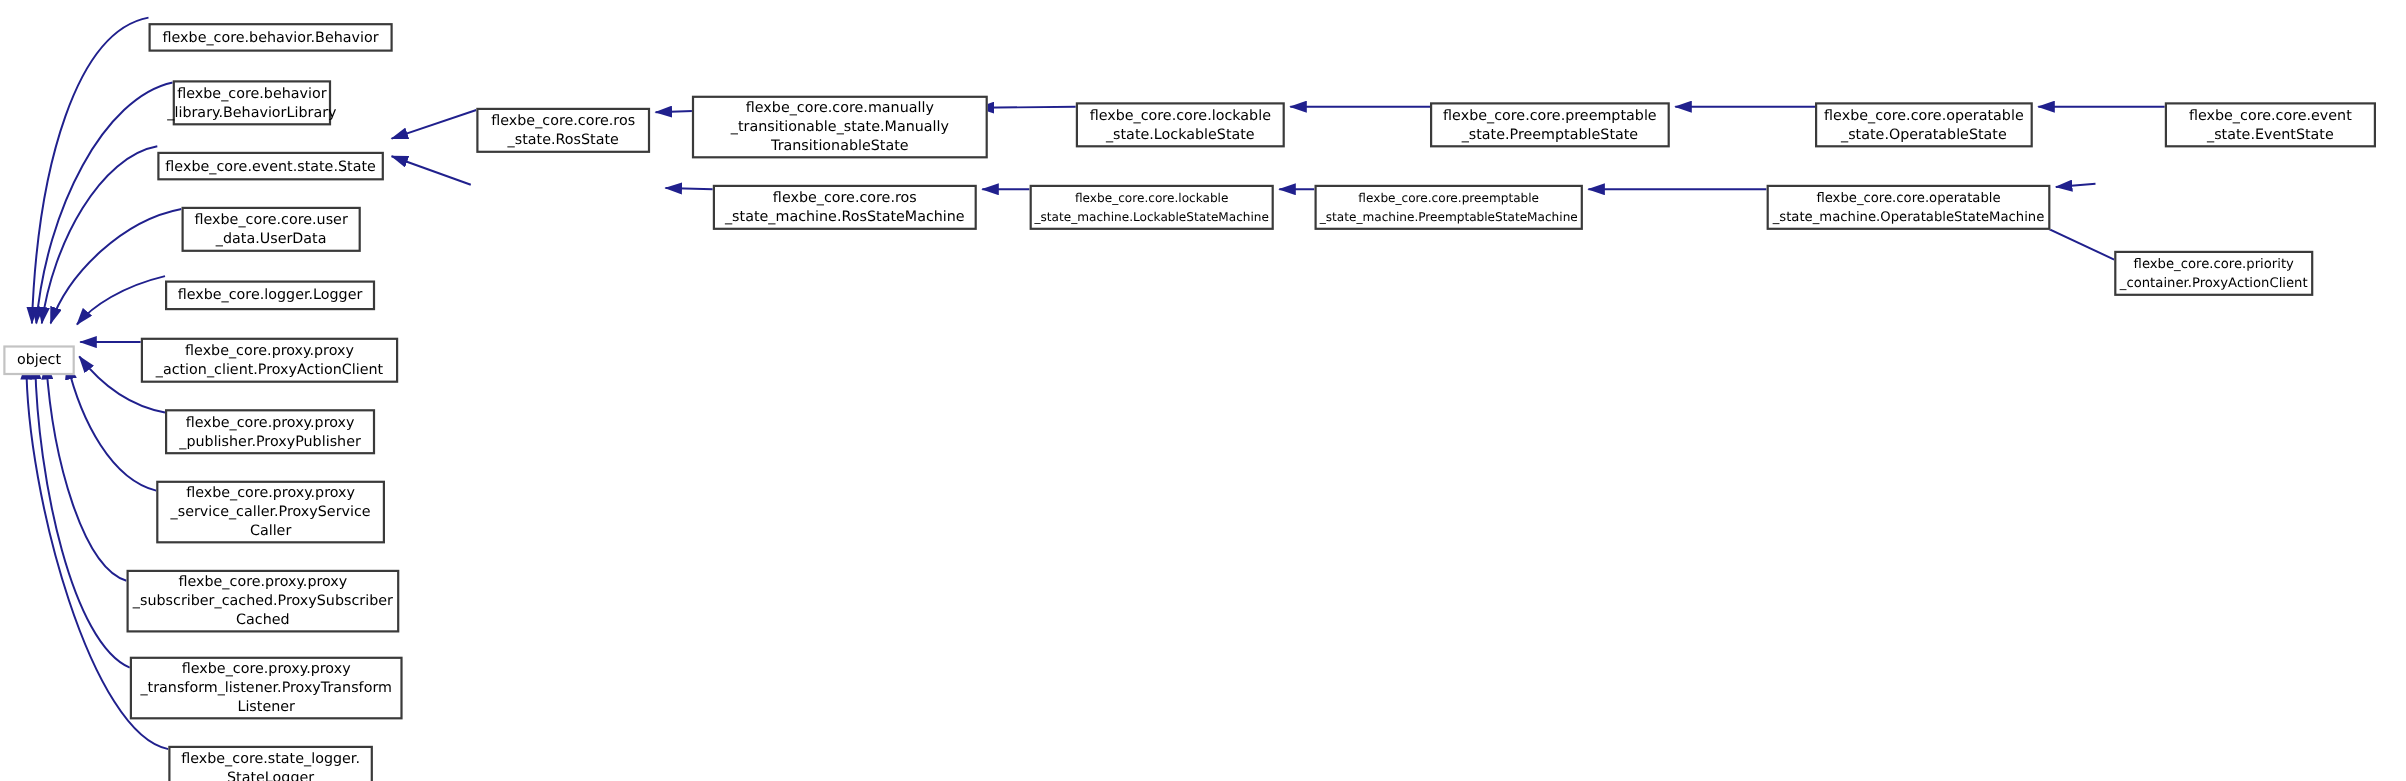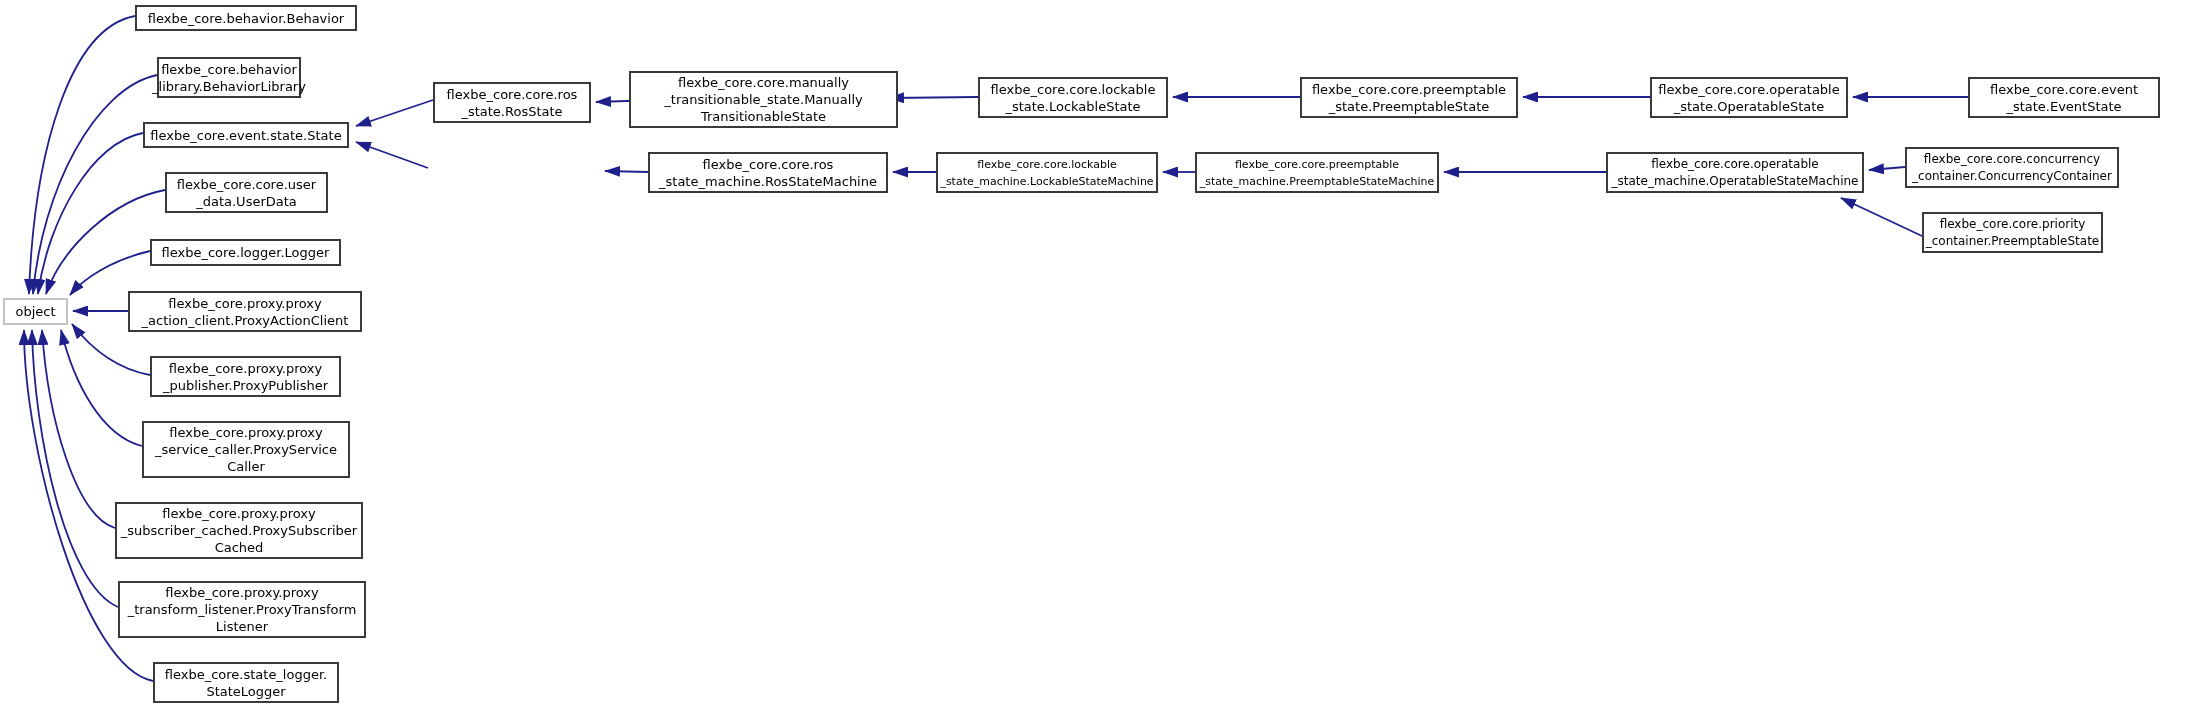--- a/index.html
+++ b/index.html
@@ -22,20 +22,21 @@
     background:#ffffff;
     display:flex;
     align-items:center;
     justify-content:center;
     text-align:center;
     white-space:pre-line;
     font-size:13px;
     line-height:17px;
     padding:1px 3px;
     cursor:pointer;
+    margin-top:16px;
   }
   .object-node{border-color:var(--objectborder,#c3c3c3);cursor:default;}
   .fs12{font-size:12px;}
   .fs11{font-size:11px;}
 </style>
 </head>
 <body>
 
 <div class="canvas">
 
@@ -113,18 +114,16 @@
 _state.EventState</div>
 
   <div class="node" style="left:648px;top:152px;width:240px;height:41px">flexbe_core.core.ros
 _state_machine.RosStateMachine</div>
   <div class="node fs11" style="left:936px;top:152px;width:222px;height:41px">flexbe_core.core.lockable
 _state_machine.LockableStateMachine</div>
   <div class="node fs11" style="left:1195px;top:152px;width:244px;height:41px">flexbe_core.core.preemptable
 _state_machine.PreemptableStateMachine</div>
   <div class="node fs12" style="left:1606px;top:152px;width:258px;height:41px">flexbe_core.core.operatable
 _state_machine.OperatableStateMachine</div>
-  <div class="node fs12" style="left:1905px;top:147px;width:214px;height:41px">flexbe_core.core.concurrency
-_container.ConcurrencyContainer</div>
   <div class="node fs12" style="left:1922px;top:212px;width:181px;height:41px">flexbe_core.core.priority
-_container.PreemptableState</div>
+_container.ProxyActionClient</div>
 
 </div>
 
 </body></html>

